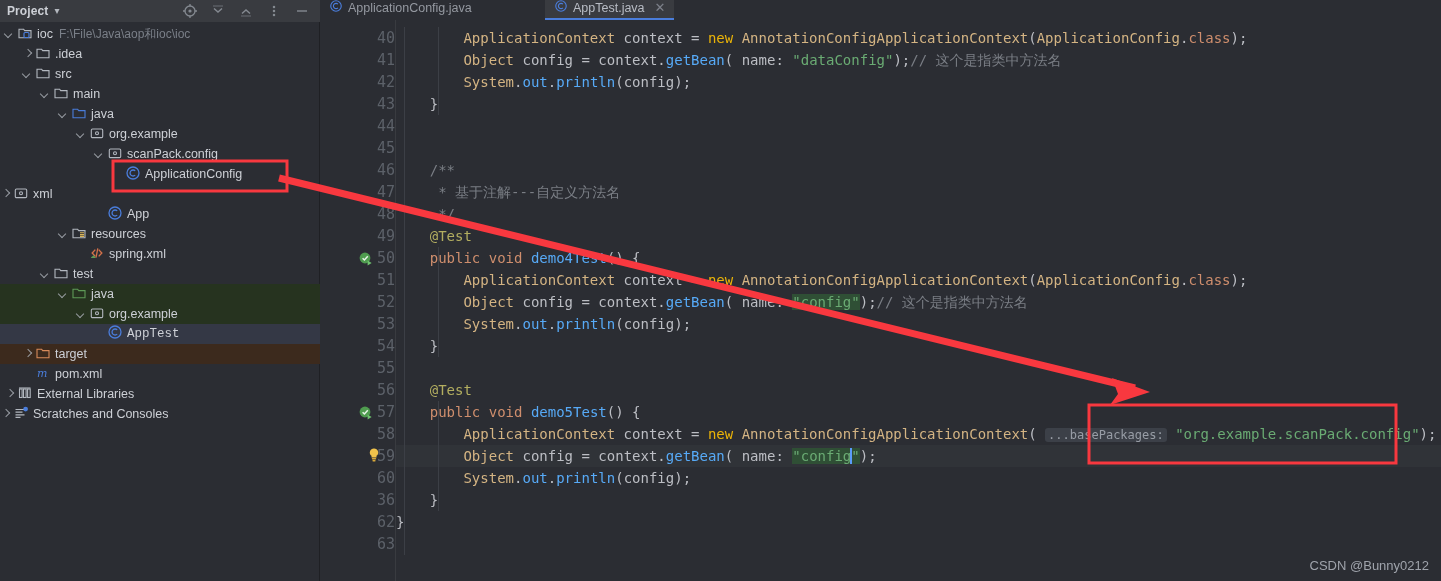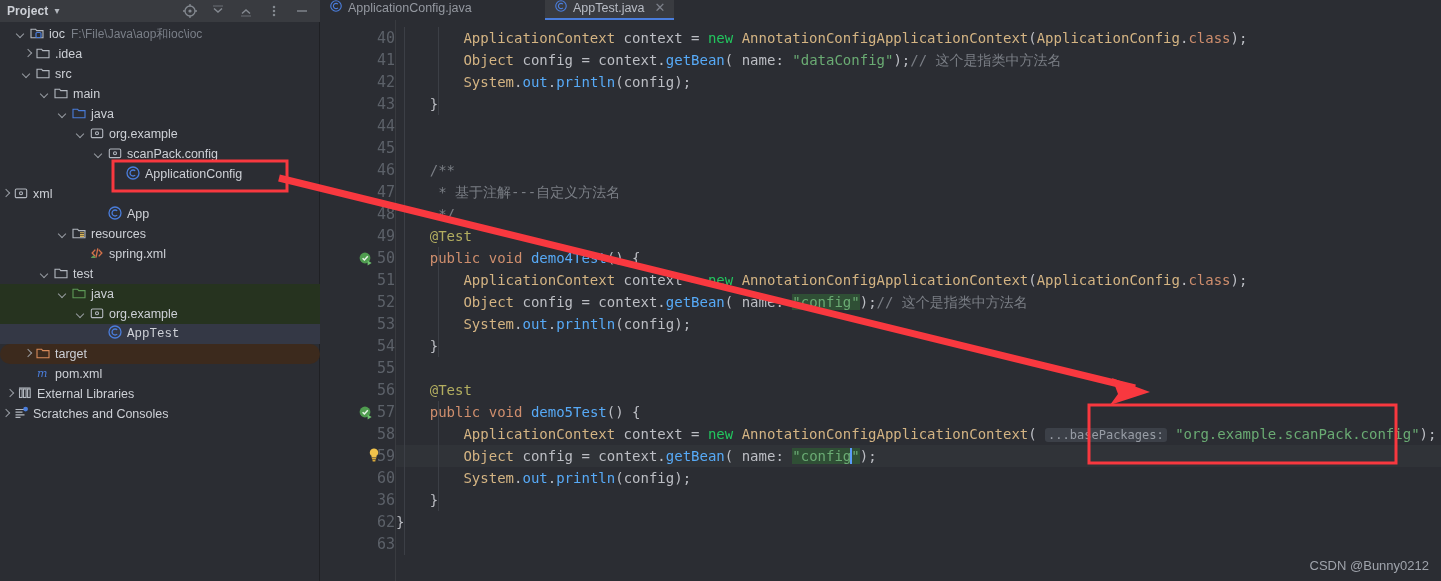--- a/index.html
+++ b/index.html
@@ -60,21 +60,21 @@
     width: 5px; height: 5px;
     border-right: 1.4px solid #a9adb5; border-bottom: 1.4px solid #a9adb5;
     transform: rotate(45deg);
   }
   .row .ico { width: 16px; height: 16px; flex: 0 0 16px; margin-right: 4px; }
   .row .label { color: #cdd0d6; }
   .row .path { color: #7a7f88; margin-left: 6px; font-size: 12px; }
   .row.sel { background: #343845; }
   .row.greenbg { background: #26331f; }
   .row.greenbg.sel { background: #343845; font-family: Liberation Mono, monospace; }
-  .row.brownbg { background: #3c2a1d; border-radius: 10px; }
+  .row.brownbg { background: #3c2a1d; }
 
   
   #editor-area {
     position: absolute; left: 320px; top: 0; width: 1121px; height: 581px;
     background: #2b2d33;
   }
   #tabbar {
     position: absolute; left: 0; top: 0; width: 1121px; height: 20px;
     background: #2b2d33;
   }
@@ -117,21 +117,21 @@
   .row-hl {
     position: absolute; left: 0; width: 1121px; height: 22px;
     background: #303338;
   }
   .indentguide {
     position: absolute; width: 1px; background: #3c3f46;
   }
 
   
   .kw      { color: #cf8e6d; }
-  .kw2     { color: #22c55e; }
+  .kw2     { color: #eab308; }
   .cls     { color: #d4b483; }
   .fn      { color: #57aaf7; }
   .str     { color: #6aab73; }
   .cmt     { color: #7a7e85; }
   .jdoc    { color: #7a7e85; }
   .anno    { color: #b3ae60; }
   .plain   { color: #bcbec4; }
   .hintbox {
     background: #3c4048; color: #989da6; border-radius: 3px;
     padding: 0 3px; font-size: 12px;
@@ -193,21 +193,21 @@
         </span>
         <span style="margin-right:6px">
           <svg class="tbicon" viewBox="0 0 16 16">
             <path d="M3 8h10" stroke="#9aa0a8" stroke-width="1.4"></path>
           </svg>
         </span>
       </div>
     </div>
 
     <div id="tree">
-        <div class="row" style="padding-left: 16px;">
+        <div class="row" style="padding-left: 4px;">
           <span class="arrow open"></span>
           <span><svg class="ico" viewBox="0 0 16 16">
               <path d="M2 4.2h4.6l1.1 1.4H14v7.2H2z" fill="none" stroke="#b3b8c0" stroke-width="1.1"></path>
               <rect x="7" y="7.5" width="5" height="5" rx="1" fill="#2b2d33" stroke="#4a7ddb" stroke-width="1.2"></rect>
             </svg></span>
           <span class="label">ioc</span>
           <span class="path">F:\File\Java\aop和ioc\ioc</span>
         </div>
         <div class="row" style="padding-left: 22px;">
           <span class="arrow closed"></span>

